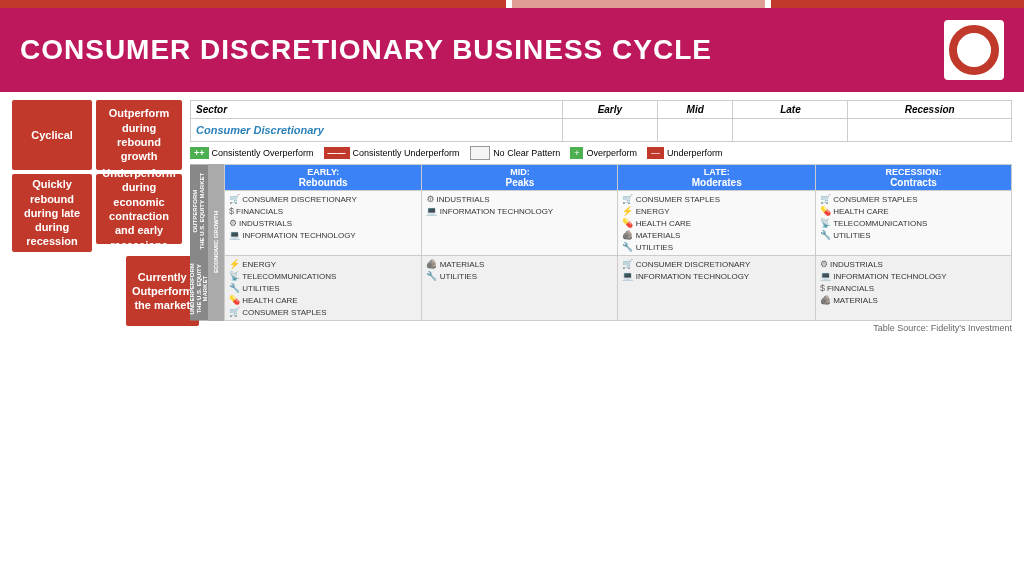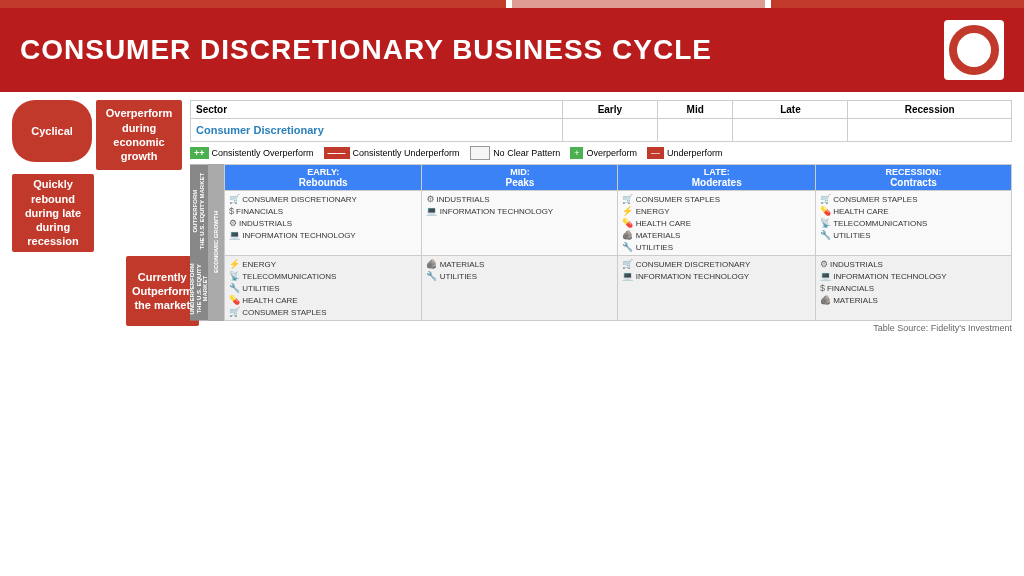--- a/index.html
+++ b/index.html
@@ -5,43 +5,43 @@
     * { box-sizing: border-box; margin: 0; padding: 0; }
     body { width: 1024px; height: 576px; overflow: hidden; font-family: Arial, sans-serif; background: #fff; }
 
     .top-bar { display: flex; height: 8px; }
     .top-bar-red { background: #c0392b; flex: 2; }
     .top-bar-gap { background: #fff; width: 6px; }
     .top-bar-gray { background: #c0392b; flex: 1; opacity: 0.5; }
     .top-bar-gap2 { background: #fff; width: 6px; }
     .top-bar-red2 { background: #c0392b; flex: 1; }
 
-    .header { background: #b91c1c; padding: 12px 20px; display: flex; align-items: center; justify-content: space-between; min-height: 80px; }
+    .header { background: #be185d; padding: 12px 20px; display: flex; align-items: center; justify-content: space-between; min-height: 80px; }
     .header-title { color: #fff; font-size: 28px; font-weight: bold; letter-spacing: 1px; text-transform: uppercase; }
     .ohio-logo { width: 60px; height: 60px; background: #fff; border-radius: 4px; display: flex; align-items: center; justify-content: center; }
     .ohio-o { width: 50px; height: 50px; border: 8px solid #c0392b; border-radius: 50%; display: flex; align-items: center; justify-content: center; font-size: 20px; color: #c0392b; font-weight: bold; }
 
     .content { display: flex; padding: 8px 12px; gap: 8px; height: calc(576px - 8px - 80px - 20px); }
 
     
     .left-boxes { display: flex; flex-direction: column; gap: 4px; width: 170px; flex-shrink: 0; }
     .left-row { display: flex; gap: 4px; }
     .box-red { background: #c0392b; color: #fff; text-align: center; padding: 8px 6px; font-size: 11px; font-weight: bold; border-radius: 2px; }
-    .box-cyclical { width: 82px; height: 62px; display: flex; align-items: center; justify-content: center; border-radius: 23px; }
+    .box-cyclical { width: 82px; height: 70px; display: flex; align-items: center; justify-content: center; }
     .box-outperform { width: 88px; height: 70px; display: flex; align-items: center; justify-content: center; line-height: 1.3; }
     .box-rebound { width: 82px; height: 78px; display: flex; align-items: center; justify-content: center; line-height: 1.3; }
     .box-underperform { width: 88px; height: 70px; display: flex; align-items: center; justify-content: center; line-height: 1.3; }
     .box-currently { width: 88px; height: 70px; display: flex; align-items: center; justify-content: center; line-height: 1.3; margin-left: 114px; }
 
     
     .table-area { flex: 1; font-size: 9px; }
     .table-title { font-size: 13px; font-weight: bold; color: #333; margin-bottom: 6px; }
 
     .sector-table { border-collapse: collapse; width: 100%; }
-    .sector-table th, .sector-table td { border: 1px solid #ccc; padding: 3px 5px; }
+    .sector-table th, .sector-table td { border: 1px solid #ccc; padding: 3px 5px; font-style: italic; }
 
     .header-row th { background: #fff; font-weight: bold; font-size: 10px; text-align: center; }
     .header-row th:first-child { text-align: left; }
 
     .cd-row td { background: #fff; }
     .cd-name { color: #2980b9; font-weight: bold; font-size: 11px; }
     .pp-green { background: #4caf50; color: #fff; font-weight: bold; font-size: 14px; text-align: center; }
     .pp-empty { background: #fff; }
     .pp-red { background: #c0392b; color: #fff; font-weight: bold; font-size: 14px; text-align: center; }
     .pp-empty2 { background: #f5f5f5; }
@@ -91,24 +91,25 @@
   <div class="ohio-logo">
     <div class="ohio-o"></div>
   </div>
 </div>
 
 <div class="content">
 
   <div class="left-boxes">
     <div class="left-row">
       <div class="box-red box-cyclical">Cyclical</div>
-      <div class="box-red box-outperform">Overperform during economic growth</div>
+      <div class="box-red box-outperform">Outperform during rebound growth</div>
     </div>
     <div class="left-row">
       <div class="box-red box-rebound">Quickly rebound during late during recession</div>
+      <div class="box-red box-underperform">Underperform during economic contraction and early recessions</div>
     </div>
     <div class="left-row">
       <div class="box-red box-currently">Currently Outperform the market</div>
     </div>
   </div>
 
   <div class="table-area">
 
     <table class="sector-table" style="margin-bottom:3px;">
       <tbody>

